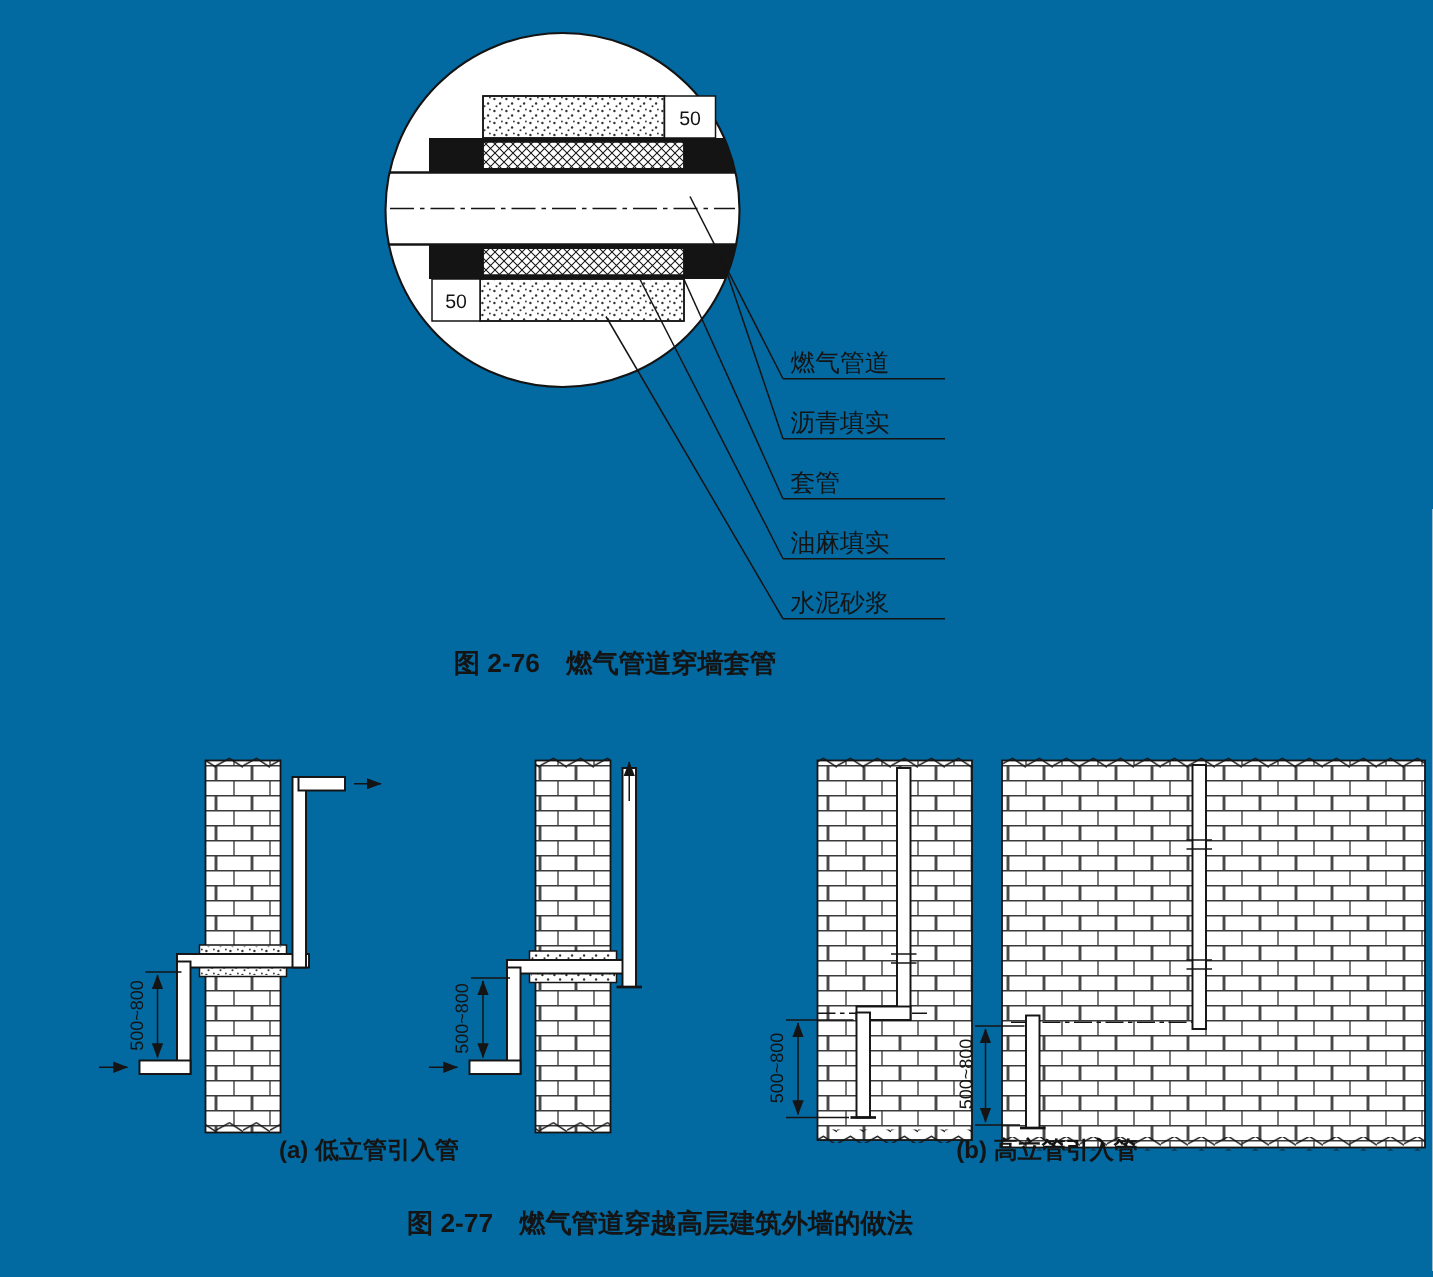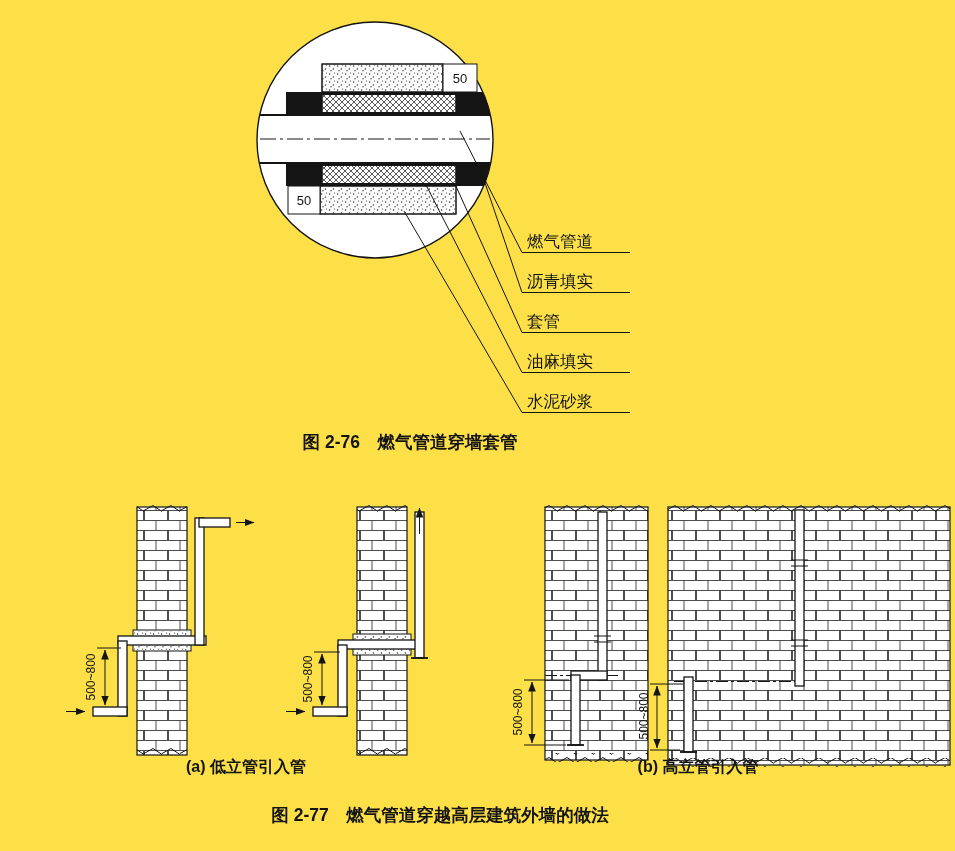--- a/index.html
+++ b/index.html
@@ -1,20 +1,20 @@
 <!DOCTYPE html>
 <html><head>
 <meta charset="utf-8">
 <style>
   html, body { margin: 0; padding: 0; background: #ffffff; }
   .page {
     position: relative;
     width: 955px;
     height: 851px;
-    background: #fde047;
+    background: #0369a1;
     overflow: hidden;
   }
   svg { display: block; }
   svg text {
     font-family: "Liberation Sans", "DejaVu Sans", sans-serif;
     fill: #141414;
   }
   .callout  { font-size: 16.5px; }
   .caption  { font-size: 17.5px; font-weight: bold; }
   .sublabel { font-size: 16px; font-weight: bold; }

